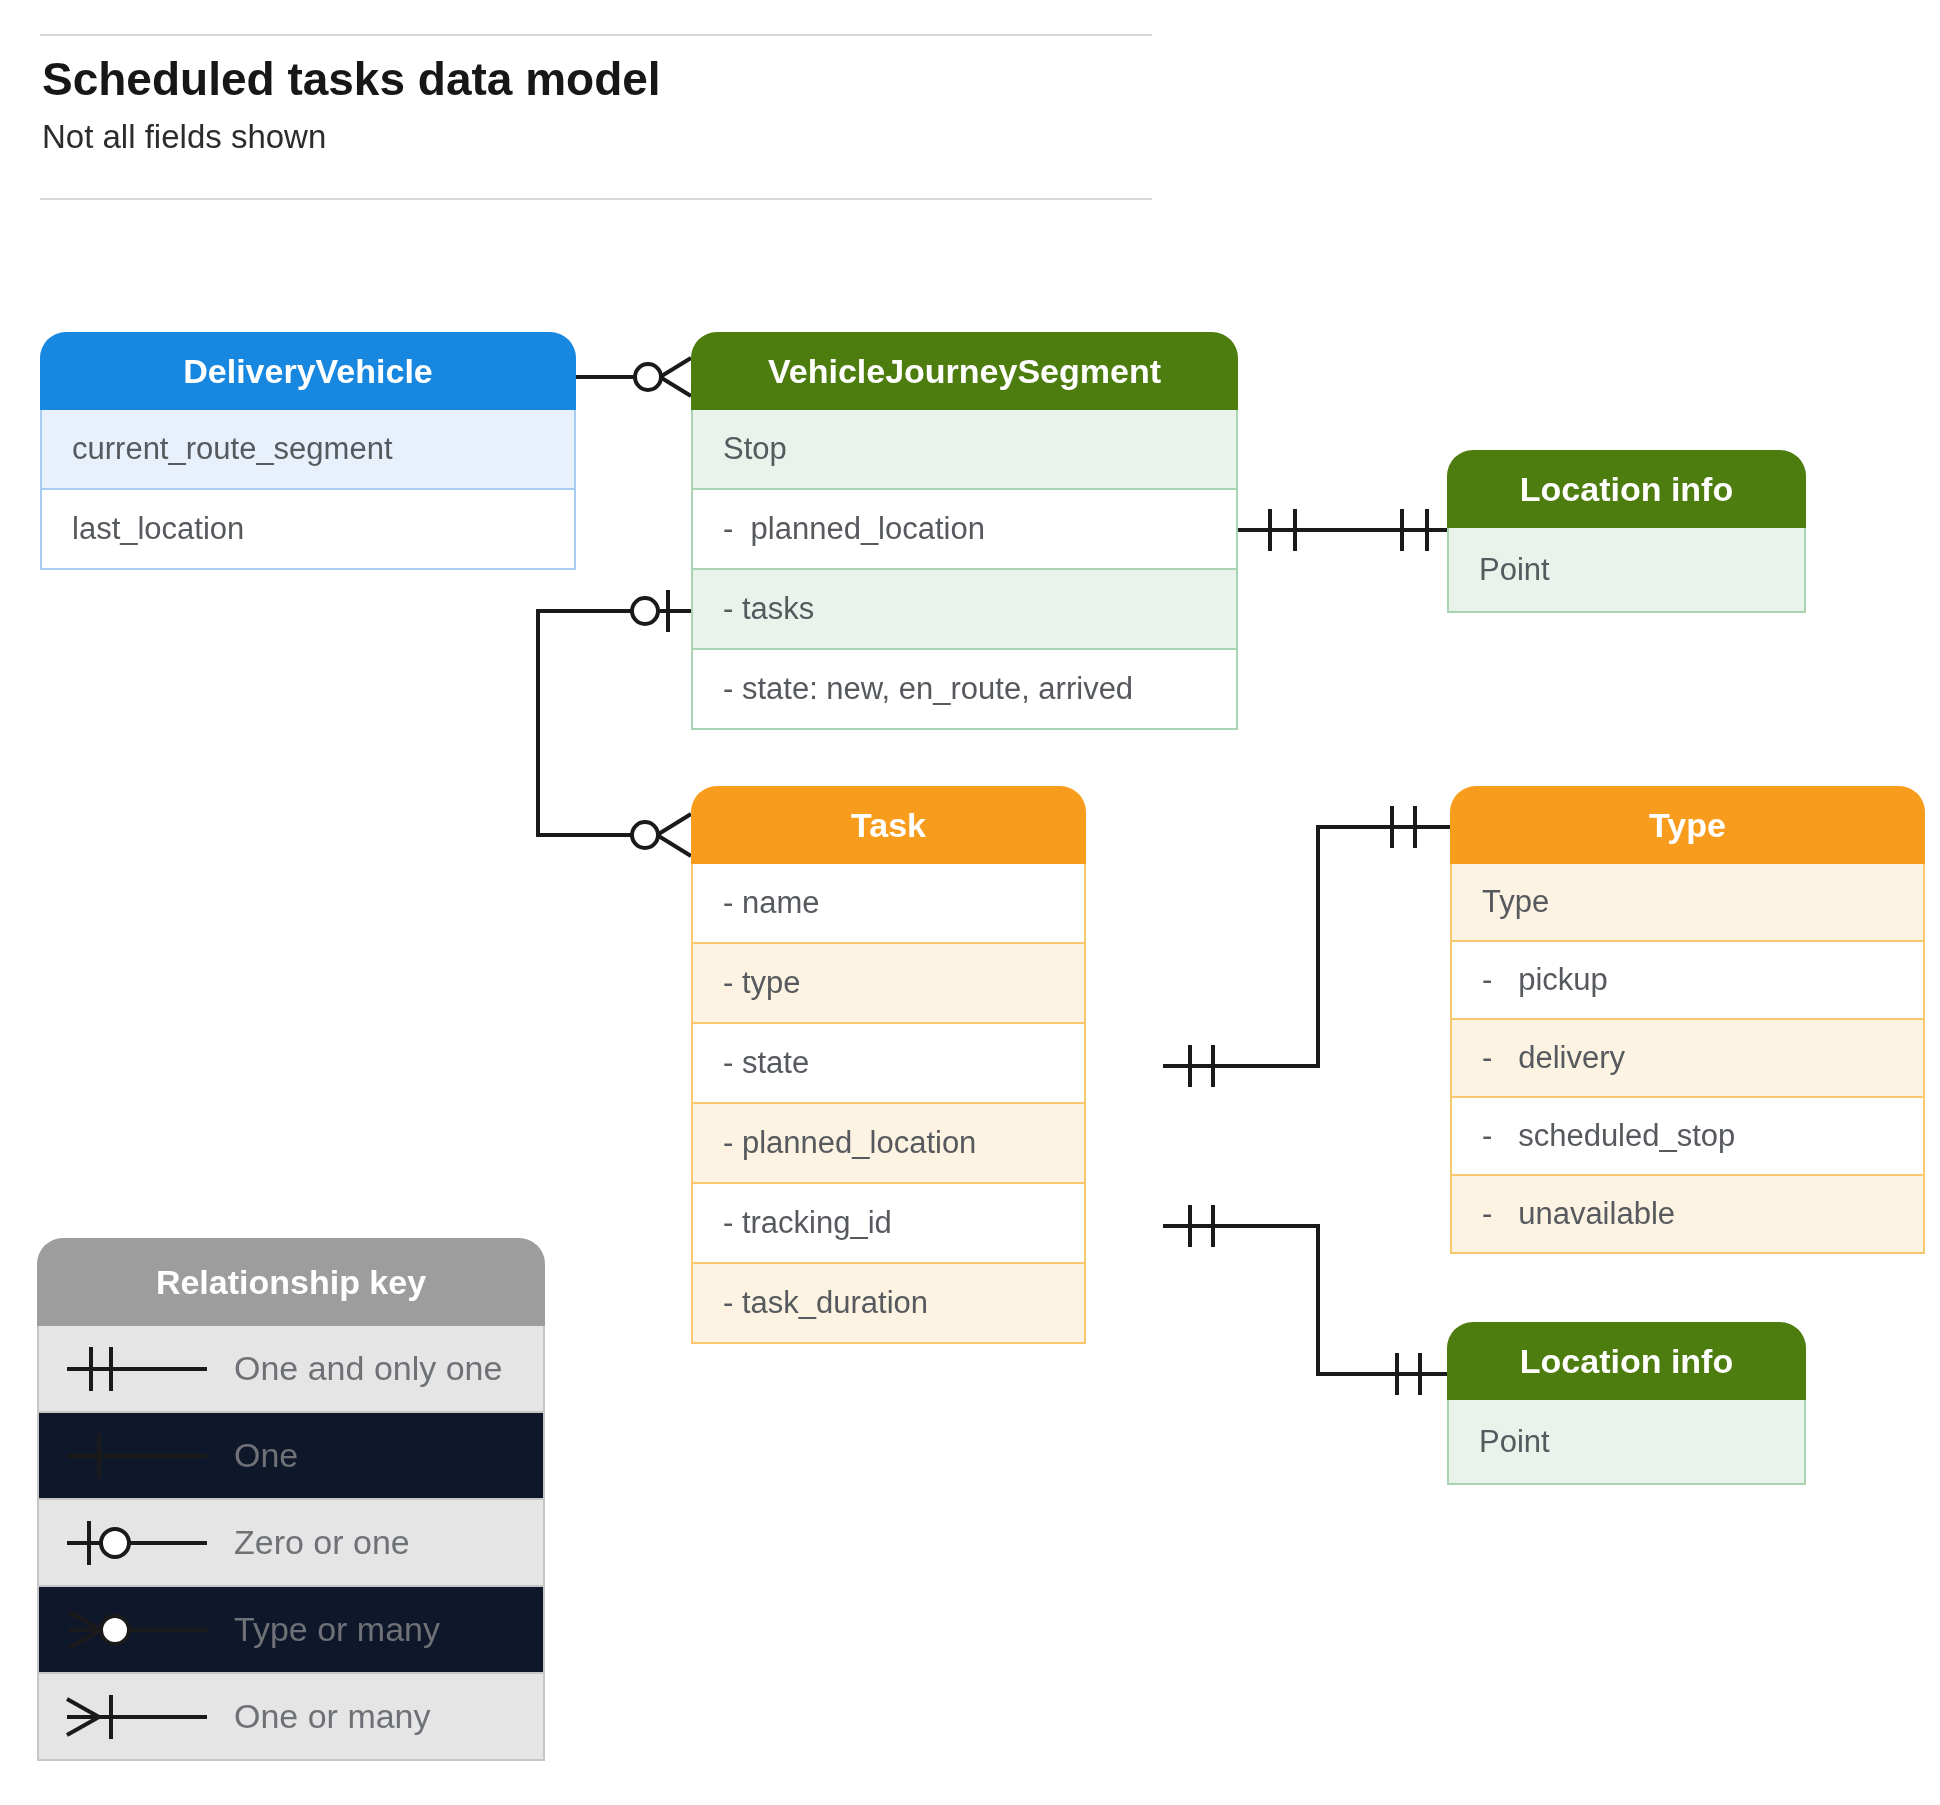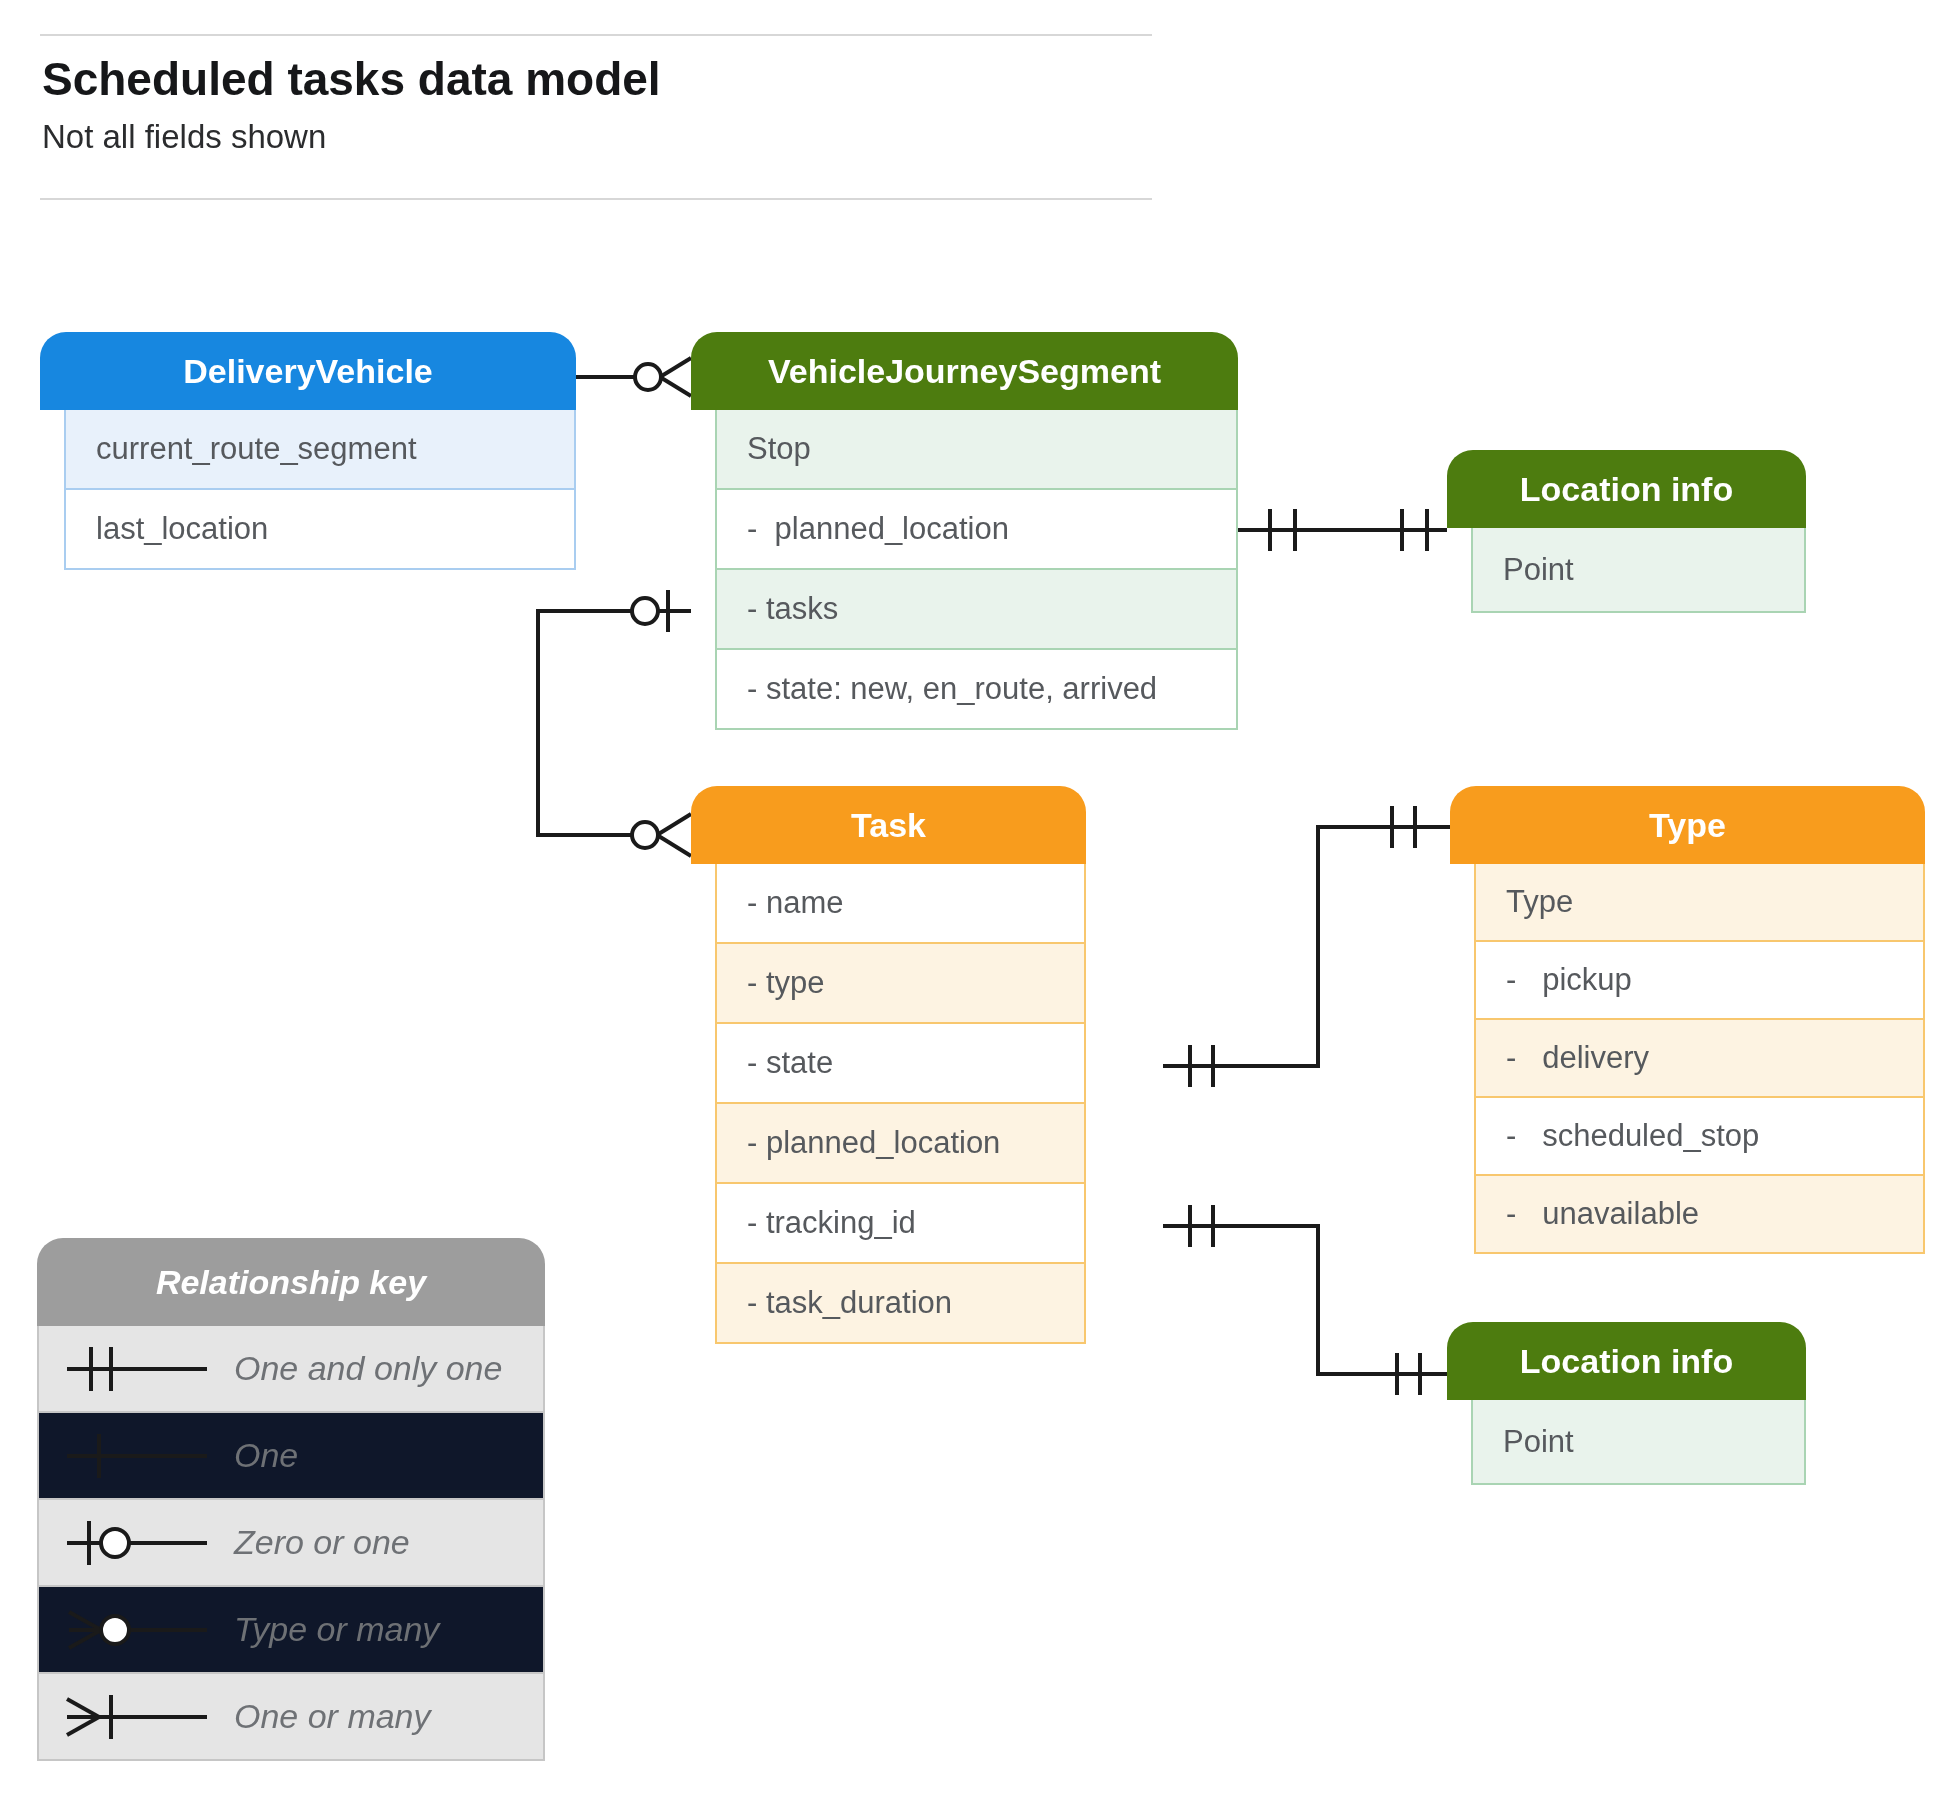--- a/index.html
+++ b/index.html
@@ -8,38 +8,38 @@
 
   .rule{position:absolute;left:40px;width:1112px;height:2px;background:#d7d7d7;}
 
   .page-title{position:absolute;left:42px;top:52px;font-size:46px;font-weight:700;color:#161719;letter-spacing:0;}
   .page-subtitle{position:absolute;left:42px;top:118px;font-size:33px;font-weight:400;color:#2b2c2e;}
 
   .entity{position:absolute;border-radius:28px 28px 0 0;box-sizing:border-box;}
   .e-header{height:78px;border-radius:26px 26px 0 0;color:#ffffff;font-size:34px;font-weight:700;
             display:flex;align-items:center;justify-content:center;}
   .e-row{height:80px;display:flex;align-items:center;padding-left:30px;font-size:31px;color:#56595d;
-         background:#fff;border:2px solid transparent;border-top:none;box-sizing:border-box;white-space:pre;margin-left:24px;}
+         background:#fff;border:2px solid transparent;border-top:none;box-sizing:border-box;white-space:pre;}
 
   .blue  .e-header{background:#1787e0;}
   .blue  .e-row{border-color:#a9cdf0;}
   .blue  .e-row.tint{background:#e8f1fb;}
 
   .green .e-header{background:#4d7c0f;}
   .green .e-row{border-color:#a9d4b3;}
   .green .e-row.tint{background:#e9f3ec;}
 
   .orange .e-header{background:#f89c1d;}
   .orange .e-row{border-color:#f8c76e;}
   .orange .e-row.tint{background:#fdf3e2;}
 
   .typebox .e-row{height:78px;}
 
   
-  .keybox{position:absolute;border-radius:28px 28px 0 0;font-style:italic;}
+  .keybox{position:absolute;border-radius:28px 28px 0 0;}
   .keybox .e-header{background:#9d9d9d;height:88px;border-radius:26px 26px 0 0;}
   .keybox .k-row{height:87px;position:relative;display:flex;align-items:center;background:#0f172a;
                  border:2px solid #c6c6c6;border-top:none;box-sizing:border-box;}
   .keybox .k-row.tint{background:#e5e5e5;}
   .k-label{position:absolute;left:195px;font-size:34px;color:#6e7175;}
   .k-sym{position:absolute;left:18px;top:50%;transform:translateY(-50%);}
 
   svg.wires{position:absolute;left:0;top:0;pointer-events:none;}
   .wire{stroke:#1a1a1a;stroke-width:4;fill:none;}
   .wire-circle{stroke:#1a1a1a;stroke-width:4;fill:#ffffff;}

